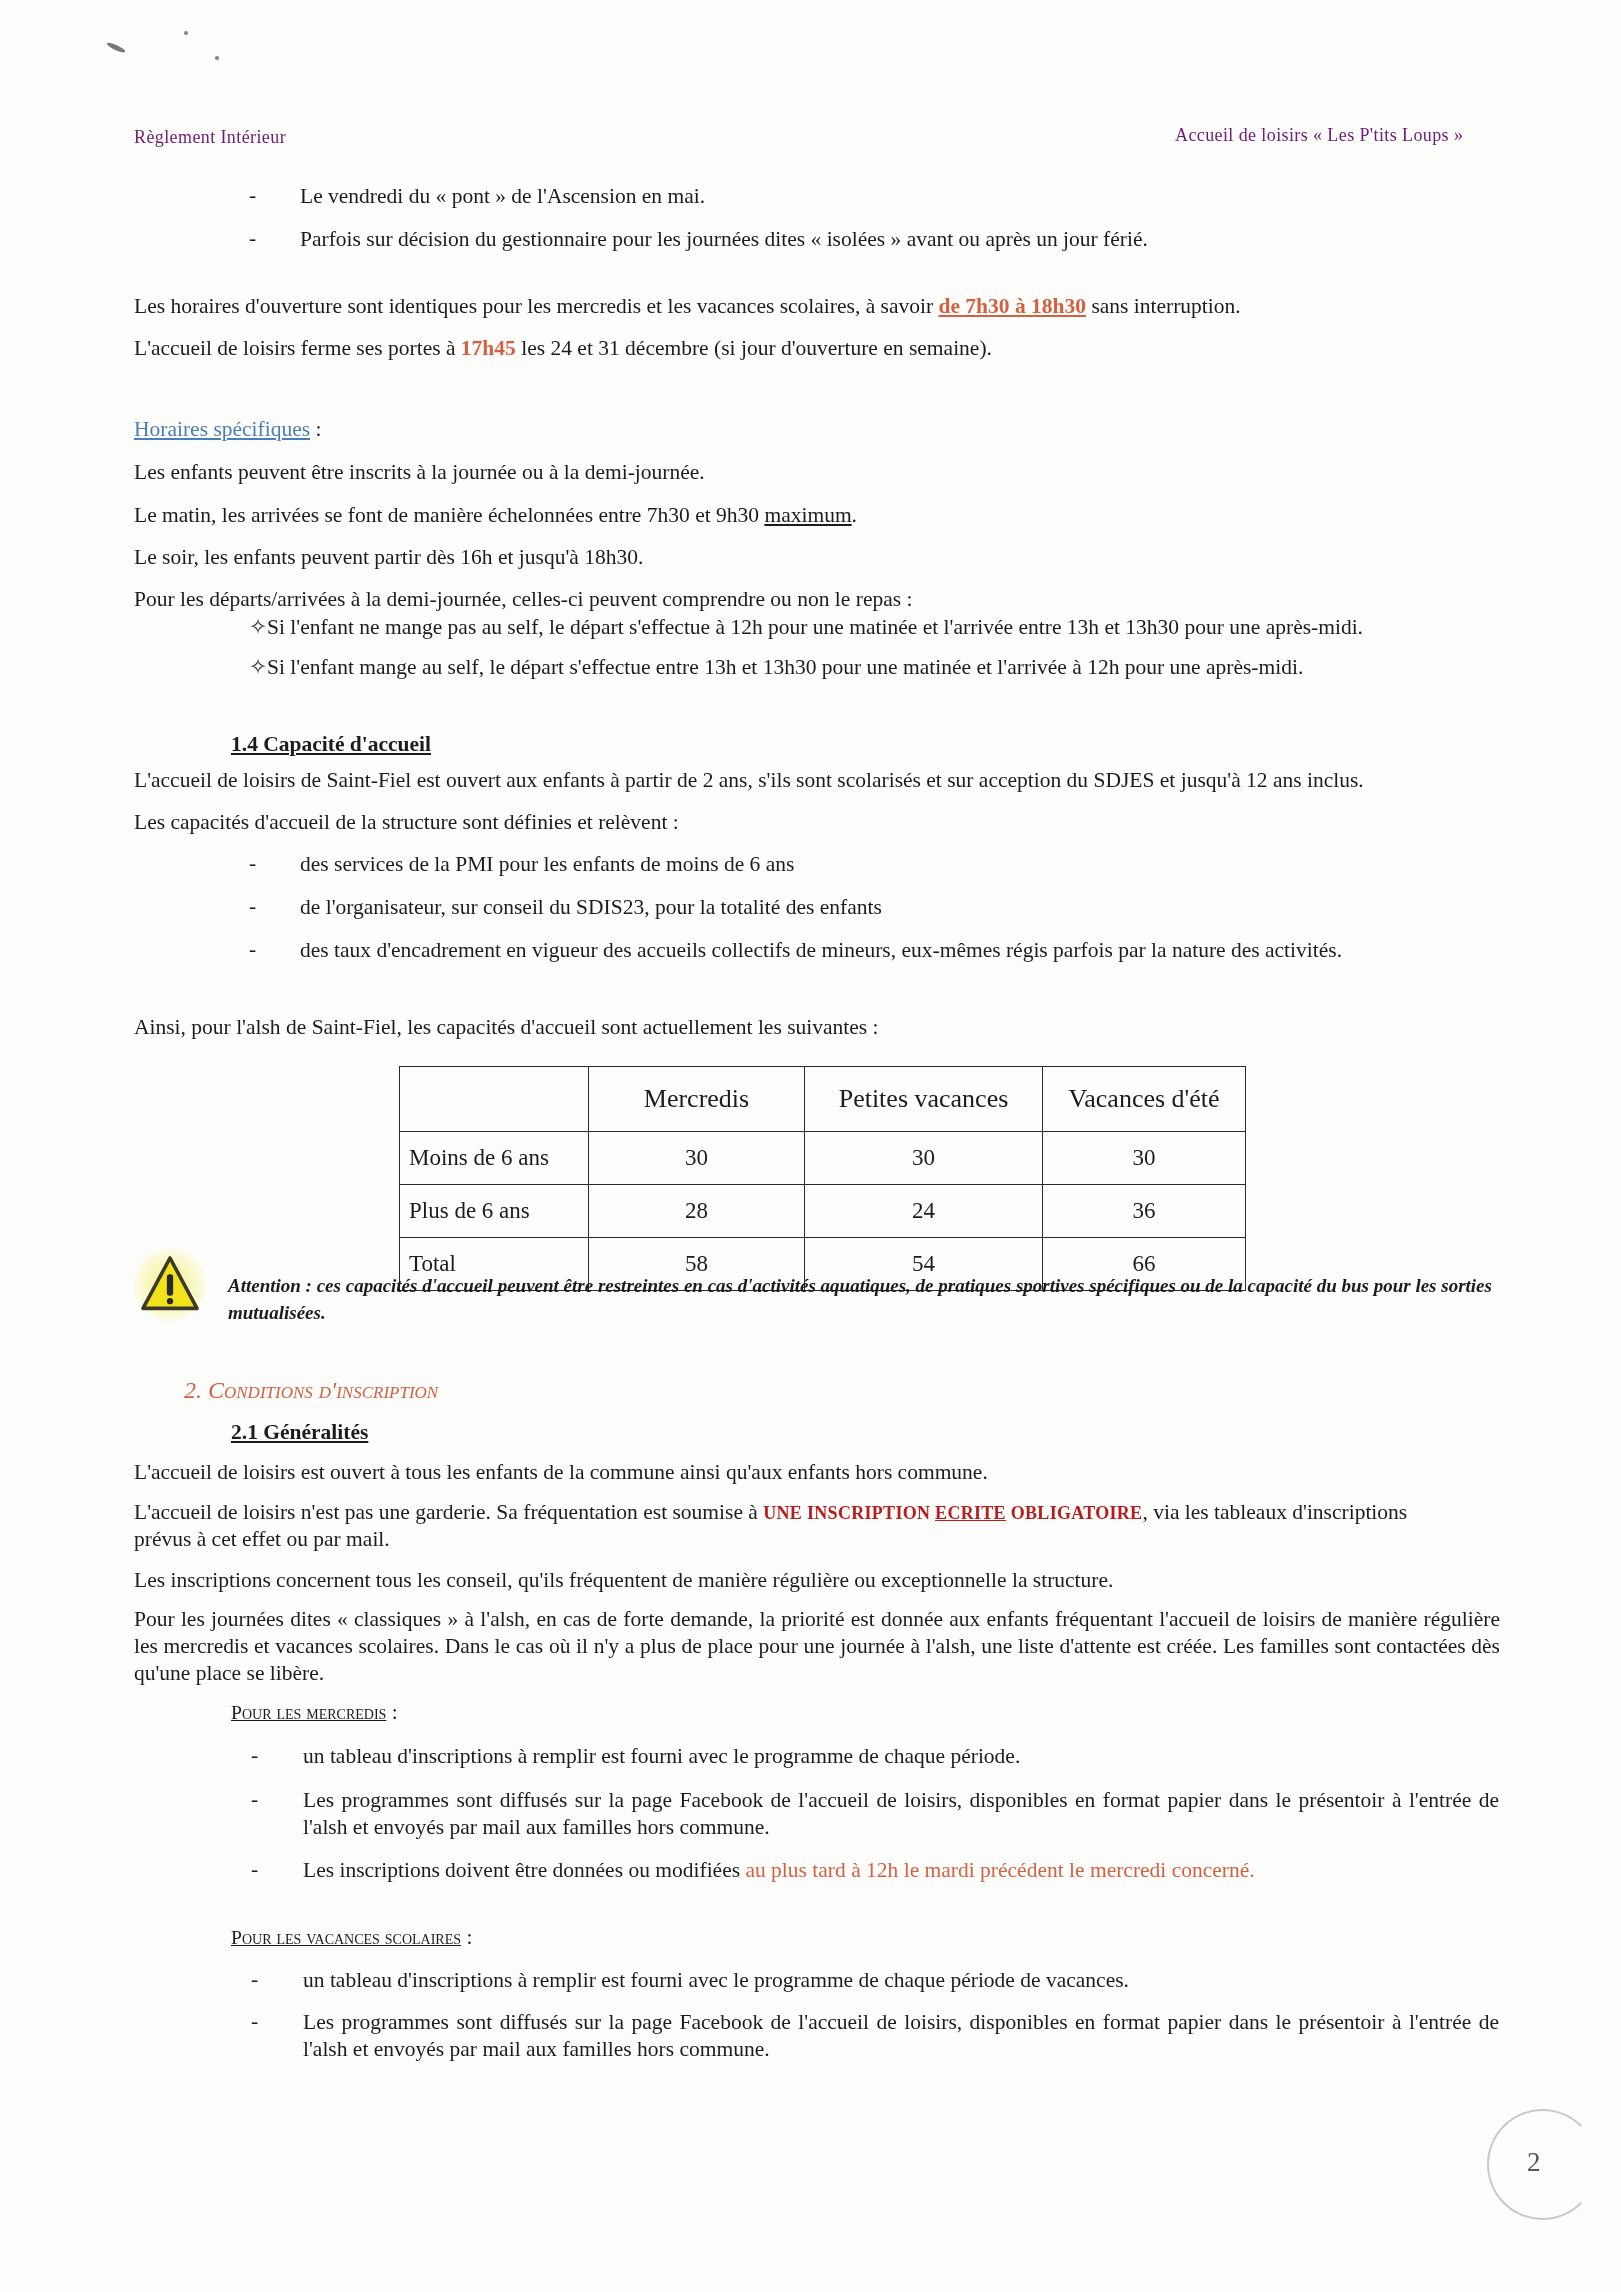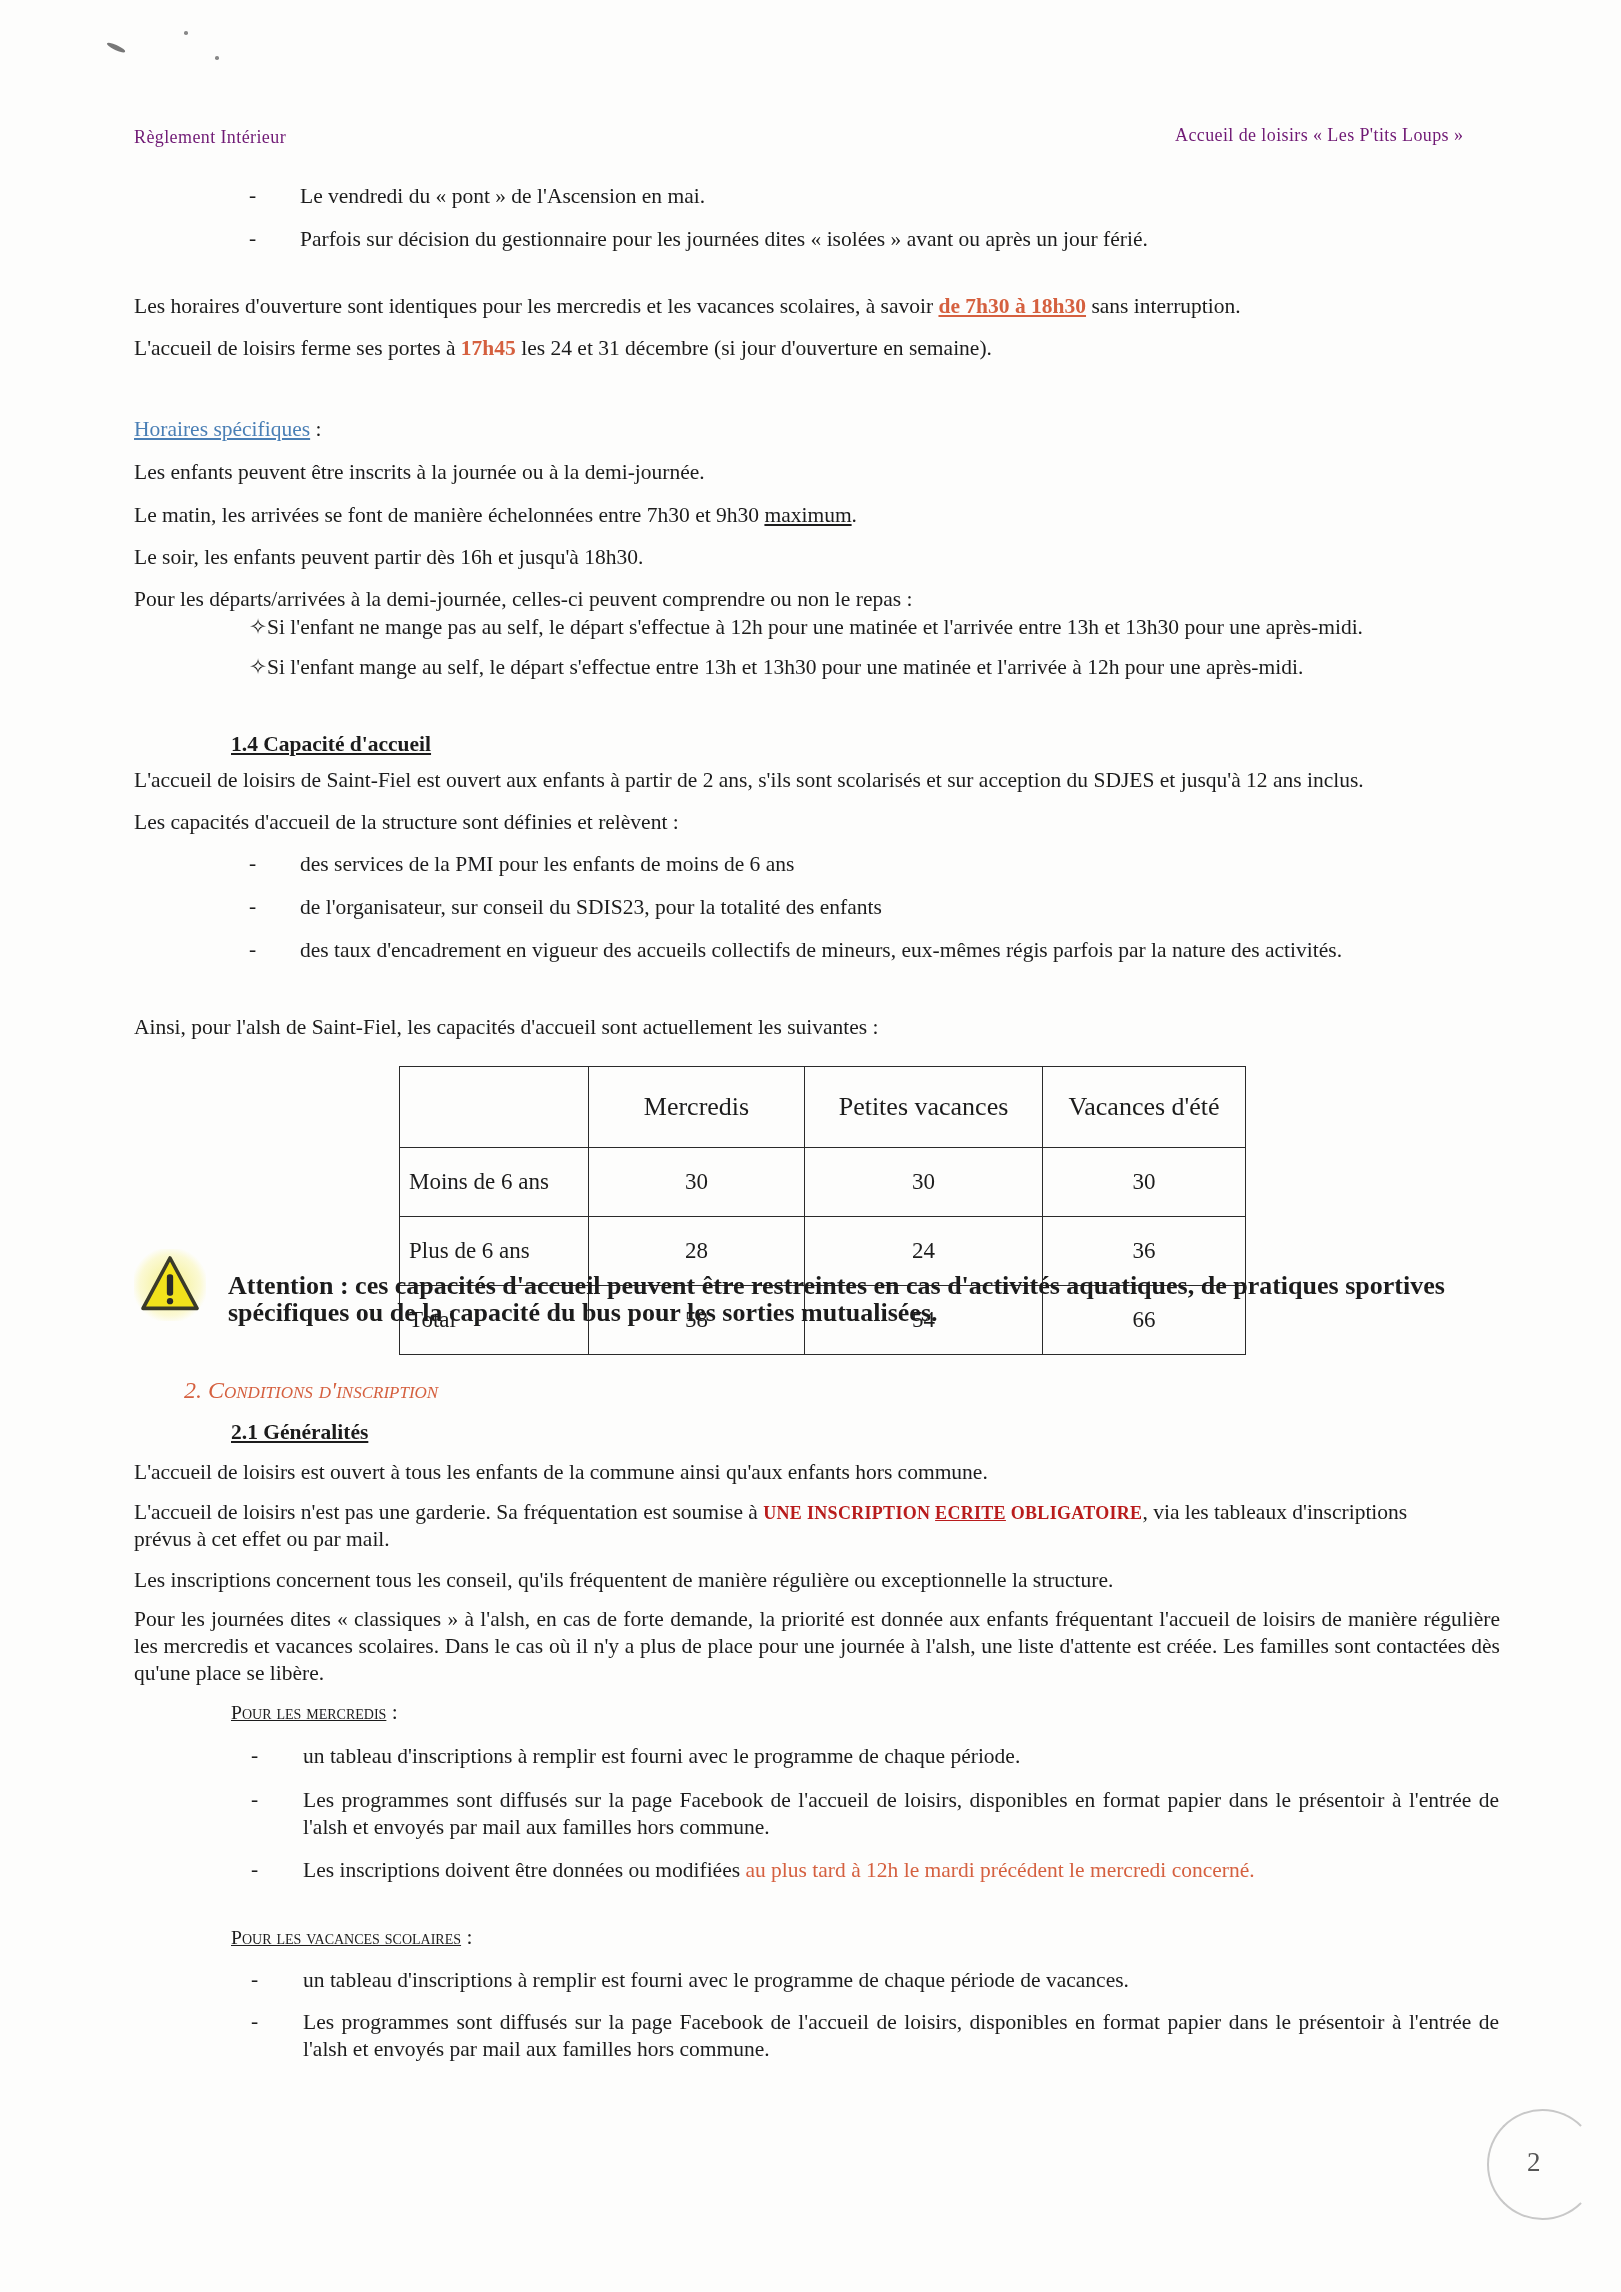--- a/index.html
+++ b/index.html
@@ -26,29 +26,29 @@
     .capsorange { color: #b91c1c; font-weight: bold; font-size: 18px; letter-spacing: 0.3px; }
     .wrap { white-space: normal; }
     table.cap {
       position: absolute; left: 399px; top: 1066px;
       border-collapse: collapse;
       font-family: "Liberation Serif", serif;
     }
     table.cap td {
       border: 1.8px solid #2a2a2a;
       font-size: 23px;
-      padding: 16px 9px;
+      padding: 8px 9px;
       height: 36px;
       text-align: center;
     }
     table.cap tr.head td { height: 48px; font-size: 26px; }
     table.cap td.rowlabel { text-align: left; }
     .warn { position: absolute; left: 134px; top: 1249px; width: 72px; height: 72px;
       background: radial-gradient(circle, #f4ef8a 0%, #fbf9d4 60%, rgba(255,255,255,0) 75%); }
-    .attention { position: absolute; left: 228px; top: 1272px; width: 1281px; font-weight: bold; font-size: 26px; line-height: 27px; }
+    .attention { position: absolute; left: 228px; top: 1272px; width: 1281px; font-style: italic; font-weight: bold; font-size: 19px; line-height: 27px; }
     .pagenum { position: absolute; left: 1487px; top: 2109px; width: 107px; height: 107px; border: 2.7px solid #c8c8c8; border-radius: 50%; border-right-color: transparent; }
     .pagenum span { position: absolute; left: 38px; top: 36px; font-size: 27px; color: #555; }
     .speck { position: absolute; background: #888; border-radius: 50%; }
   </style>
 </head>
 <body>
 
 <div class="page">
 
   <div class="speck" style="left:106px;top:45px;width:19.7px;height:5.4px;transform:rotate(25deg);background:#777;"></div>

